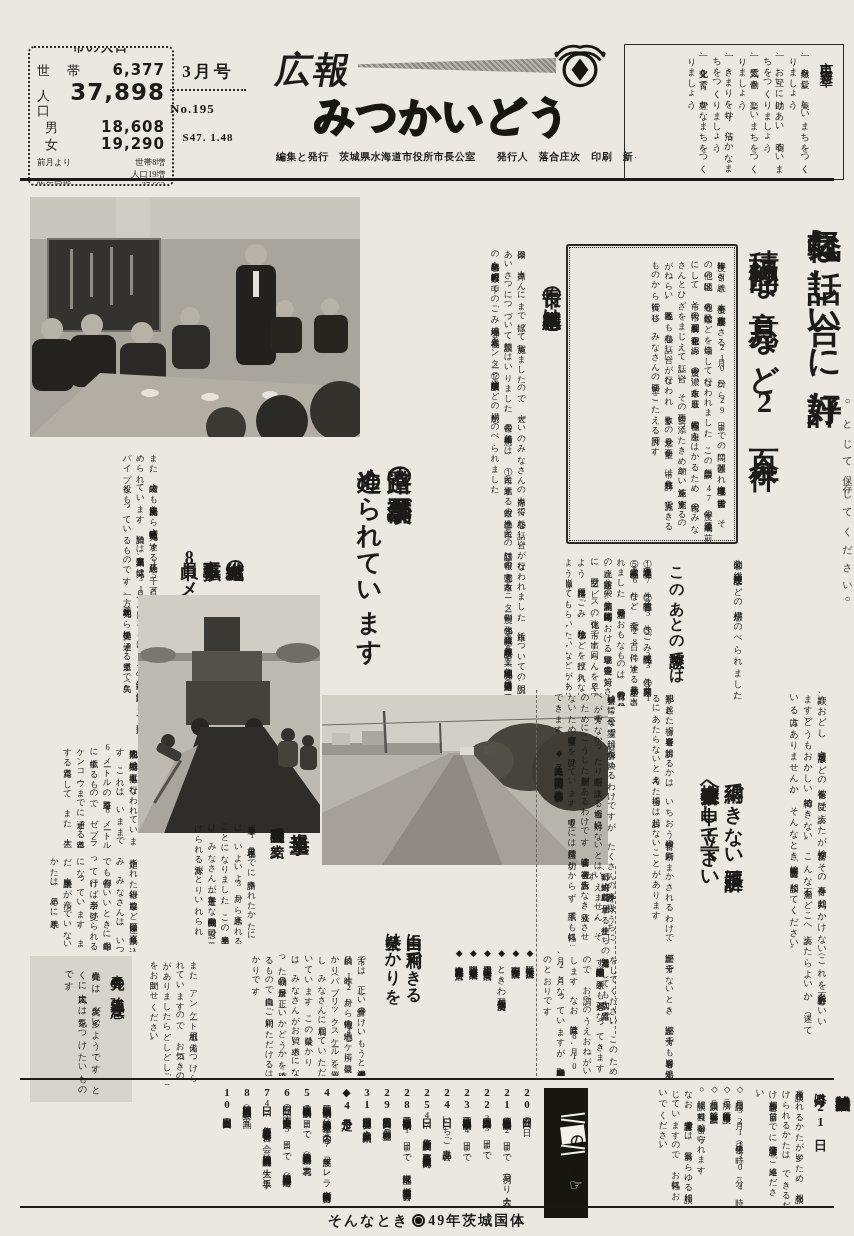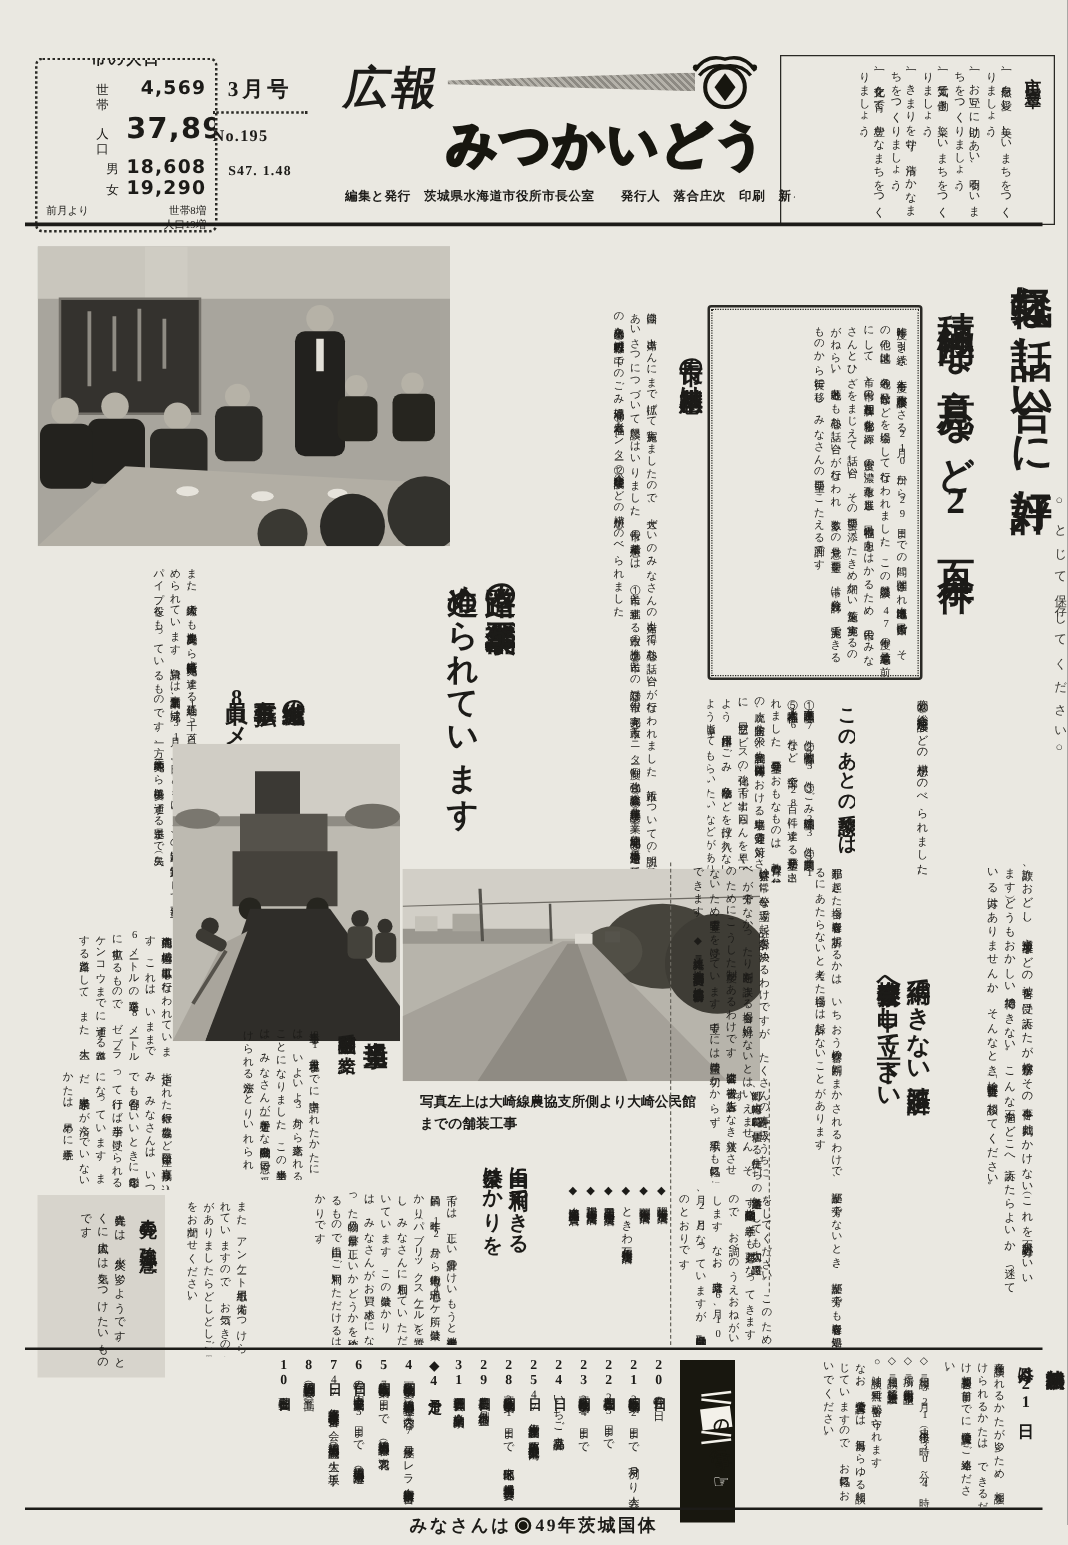--- a/index.html
+++ b/index.html
@@ -10,34 +10,34 @@
   .goth{font-family:"Liberation Sans","DejaVu Sans",sans-serif;}
   .bt{font-size:9px;line-height:1.55;letter-spacing:1px;}
   .bt2{font-size:8.5px;line-height:1.55;letter-spacing:0.5px;}
   .rule{position:absolute;background:#1c1b18;}
   .dashedv{position:absolute;border-left:1px dashed #6a675f;}
   
   .popbox{border:2px dotted #2a2925;border-radius:6px;padding:14px 7px 4px 7px;}
   .popttl{position:absolute;top:-9px;left:50%;transform:translateX(-50%);background:#eae8e1;
           padding:0 5px;font-weight:bold;font-size:12px;letter-spacing:2px;white-space:nowrap;}
   .poprow{display:flex;justify-content:space-between;align-items:baseline;line-height:1.15;}
-  .poplab{font-size:10px;letter-spacing:2px;margin-left:40px;}
+  .poplab{font-size:13px;letter-spacing:2px;}
   .popval{font-size:15px;font-weight:bold;font-family:"DejaVu Sans",sans-serif;letter-spacing:1px;}
   .popnote{display:flex;justify-content:space-between;font-size:8.5px;line-height:1.4;}
   .popas{text-align:center;font-size:8.5px;margin-top:2px;}
   .issue-month{font-size:17px;font-weight:bold;letter-spacing:3px;text-align:center;}
   .issue-dots{border-bottom:2px dotted #2a2925;margin:6px 0 10px 0;}
   .issue-no{font-size:13px;font-weight:bold;text-align:left;letter-spacing:1px;}
   .issue-date{font-size:11px;font-weight:bold;text-align:center;margin-top:14px;letter-spacing:1px;}
   .mast-pre{font-size:36px;font-weight:900;transform:skewX(-10deg);letter-spacing:2px;
             font-family:"Liberation Sans","DejaVu Sans",sans-serif;}
   .streak{clip-path:polygon(0 42%,100% 0,100% 100%,0 62%);
           background:repeating-linear-gradient(45deg,#8d8a83 0 2px,#b5b2aa 2px 4px);}
   .mast-title{font-size:40px;font-weight:900;font-family:"Liberation Sans","DejaVu Sans",sans-serif;
-              color:#efede6;-webkit-text-stroke:2.6px #17160f;letter-spacing:2px;white-space:nowrap;margin-left:43px;}
+              color:#efede6;-webkit-text-stroke:2.6px #17160f;letter-spacing:2px;white-space:nowrap;}
   .publine{font-size:10px;font-weight:bold;letter-spacing:0.5px;white-space:nowrap;}
   .charter{border:1.5px solid #2a2925;padding:6px 8px;}
   .charter .ttl{display:block;font-size:13px;font-weight:bold;letter-spacing:4px;margin-left:7px;}
   .charter .item{display:block;font-size:9px;line-height:1.3;letter-spacing:0.5px;margin-left:2px;}
   
   .banner{background:repeating-conic-gradient(#c6c3bb 0% 25%,#dedbd3 0% 50%) 0 0/9px 9px;
           display:flex;align-items:center;justify-content:center;}
   .banner span{font-weight:800;font-size:21px;letter-spacing:1px;
                text-shadow:0 0 3px #efede6,0 0 3px #efede6,1px 1px 0 #efede6;}
   .h1v{font-size:34px;font-weight:800;letter-spacing:1px;line-height:1;}
@@ -72,21 +72,21 @@
 </style>
 </head>
 <body>
 
 <div class="page">
 
   <div class="abs popbox" style="left:28px;top:46px;width:128px;height:118px;">
     <div class="popttl">市の人口</div>
     <div class="poprow">
       <span class="poplab">世　帯</span>
-      <span class="popval">4,569</span>
+      <span class="popval">6,377</span>
     </div>
     <div class="poprow">
       <span class="poplab">人　口</span>
       <span class="popval" style="font-size:23px;">37,898</span>
     </div>
     <div class="poprow">
       <span class="poplab" style="padding-left:8px;">男</span>
       <span class="popval">18,608</span>
     </div>
     <div class="poprow">
@@ -243,21 +243,20 @@
       <polygon points="60,170 132,60 140,60 180,170" fill="#8f8b83"></polygon>
       <line x1="62" y1="16" x2="64" y2="58" stroke="#55534d" stroke-width="2.5"></line>
       <line x1="118" y1="28" x2="119" y2="58" stroke="#55534d" stroke-width="2"></line>
       <line x1="0" y1="30" x2="286" y2="22" stroke="#6e6b64" stroke-width="1"></line>
       <rect x="138" y="52" width="14" height="8" fill="#dedbd3"></rect>
         <rect x="162" y="50" width="12" height="9" fill="#55534b"></rect>
     </svg>
   </div>
 
   <div class="abs caption goth" style="left:336px;top:874px;width:232px;height:92px;">
-    <div>写真左上は大崎線農協支所側より大崎公民館までの舗装工事</div>
   </div>
 
   <div class="abs v bt2" style="left:572px;top:866px;width:40px;height:168px;border-right:1px dashed #6a675f;padding-right:3px;">郷町、大輪町、花島町に居住する生徒たちの通学道路としても大切な道路です。</div>
 
   <div class="abs v bt" style="left:746px;top:688px;width:82px;height:346px;">詐欺、おどし、交通事故などの被害を受け訴えたが検察官がその事件を裁判にかけない（これを不起訴処分といいます）どうもおかしい納得できない。こんな不満をどこへ訴えたらよいか、迷っている方はありませんか。そんなとき「検察審査会」に相談してください。</div>
   <div class="abs v subv" style="left:678px;top:770px;width:66px;height:270px;font-size:19px;">
     <span>納得できない不起訴は</span>
     <span>検察審査会へ申し立て下さい</span>
   </div>
   <div class="abs v bt2" style="left:620px;top:688px;width:56px;height:390px;">犯罪が起きた場合、容疑者を起訴するかは、いちおう検察官の判断にまかされるわけで、証拠が十分でないとき、証拠が十分でも容疑者を処罰するにあたらないと考えた場合には起訴しないことがあります。</div>
@@ -328,16 +327,16 @@
       <span class="ev" style="display: block;"><span class="evd">4日</span><span class="evt">三妻地区危険物収集　納税協力員会議（菅生　内守谷）47年度豚コレラ自衛防疫事業打合せ会</span></span>
       <span class="ev" style="display: block;"><span class="evd">5日</span><span class="evt">大生地区危険物収集7日まで　納税協力員会議（菅原　大花羽）</span></span>
       <span class="ev" style="display: block;"><span class="evd">6日</span><span class="evt">春の全国交通安全運動15日まで　納税協力員会議（水海道）</span></span>
       <span class="ev" style="display: block;"><span class="evd">7日</span><span class="evt">47年度畜産経営環境改善事業打合せ会　納税協力員会議（豊岡　大生　坂手）</span></span>
       <span class="ev" style="display: block;"><span class="evd">8日</span><span class="evt">納税協力員会議（三妻　五箇）</span></span>
       <span class="ev" style="display: block;"><span class="evd">10日</span><span class="evt">金融審査会</span></span>
     </div>
 
   <div class="rule" style="left:20px;top:1206px;width:814px;height:2px;"></div>
   <div class="footer" style="top:1212px;">
-    <span>みなさんは</span><span class="kokutai"></span><span>49年茨城国体</span>
+    <span>そんなとき</span><span class="kokutai"></span><span>49年茨城国体</span>
   </div>
 
 </div>
 
 </body></html>

